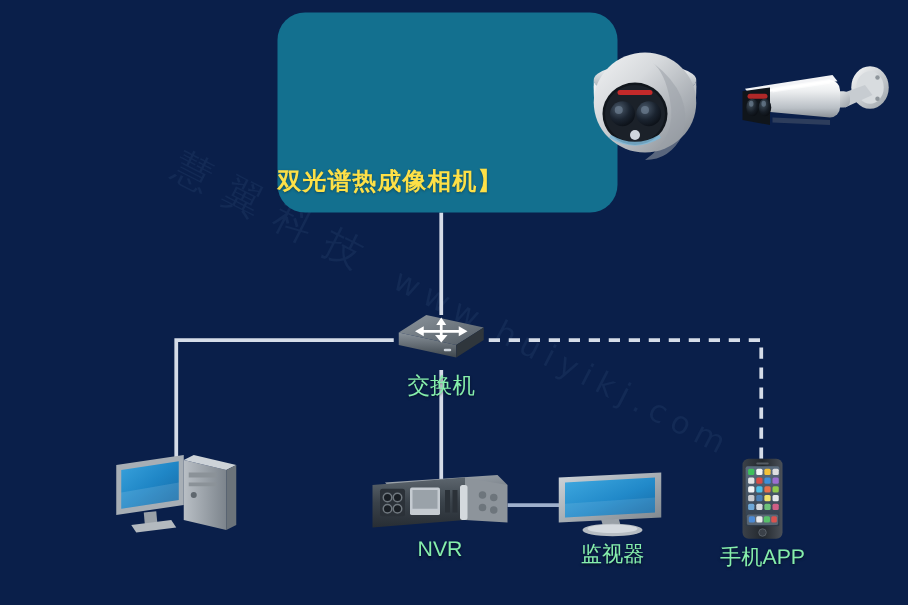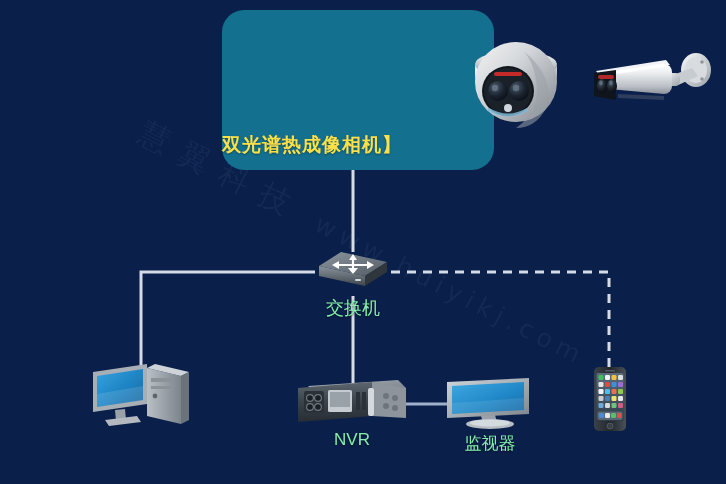--- a/index.html
+++ b/index.html
@@ -391,15 +391,16 @@
         <rect x="23.5" y="37" width="5" height="5" rx="1.2" fill="#6fc27a"></rect>
         <rect x="30" y="37" width="5" height="5" rx="1.2" fill="#cf5f86"></rect>
       </g>
 
       <rect x="9.5" y="45.5" width="25" height="8.5" rx="1.5" fill="#7a8694" opacity="0.55"></rect>
       <rect x="11" y="47" width="5" height="5" rx="1.2" fill="#4c8ad4"></rect>
       <rect x="17" y="47" width="5" height="5" rx="1.2" fill="#e8e9eb"></rect>
       <rect x="23" y="47" width="5" height="5" rx="1.2" fill="#58c06a"></rect>
       <rect x="29" y="47" width="4.5" height="5" rx="1.2" fill="#d9534f"></rect>
     </svg>
+    <div class="node-label">手机APP</div>
   </div>
 
 </div>
 
 </body></html>

